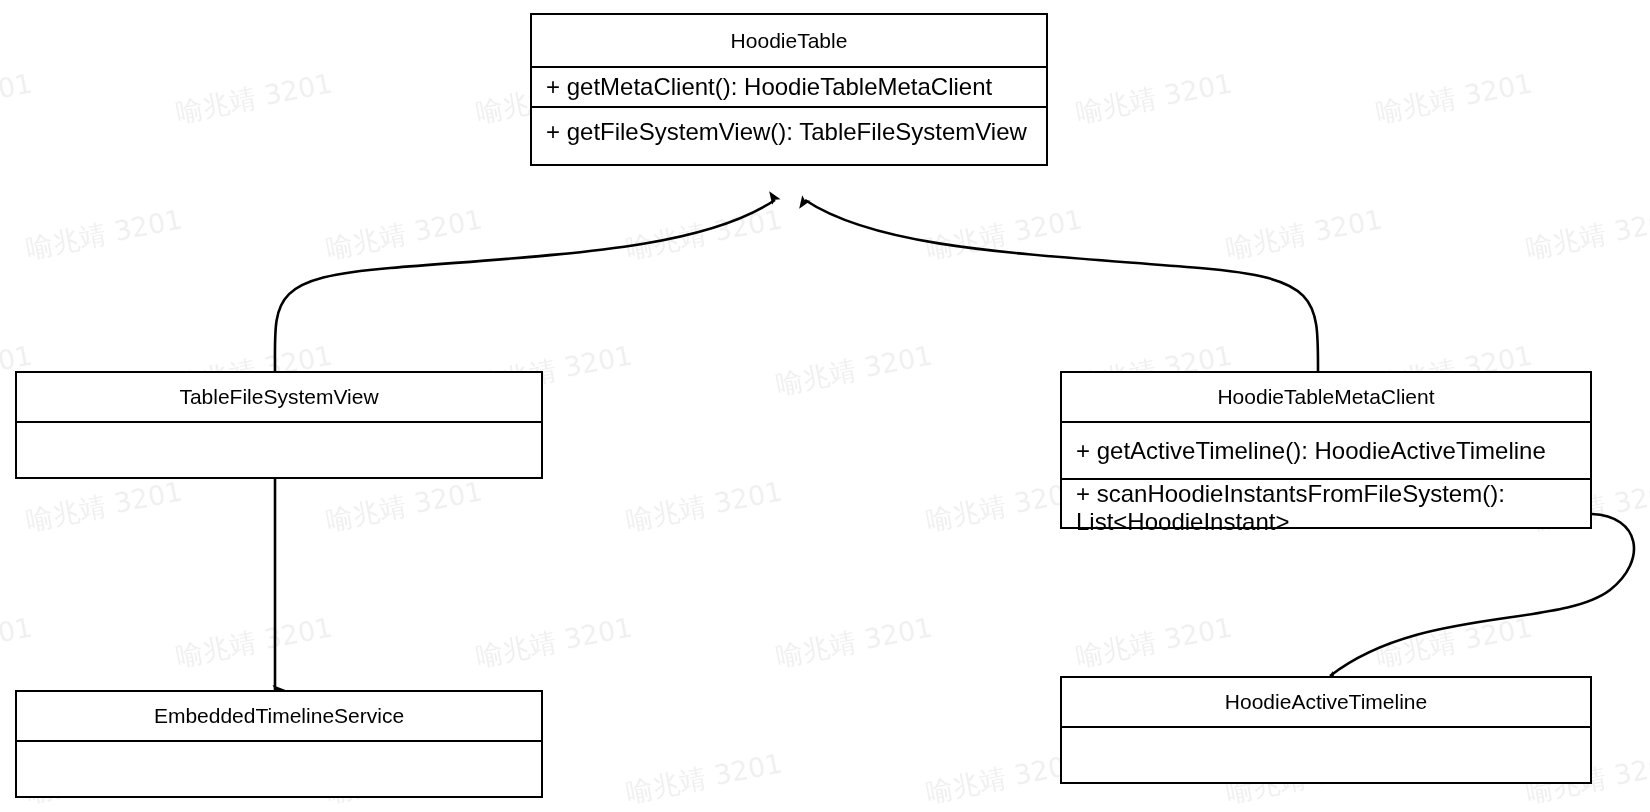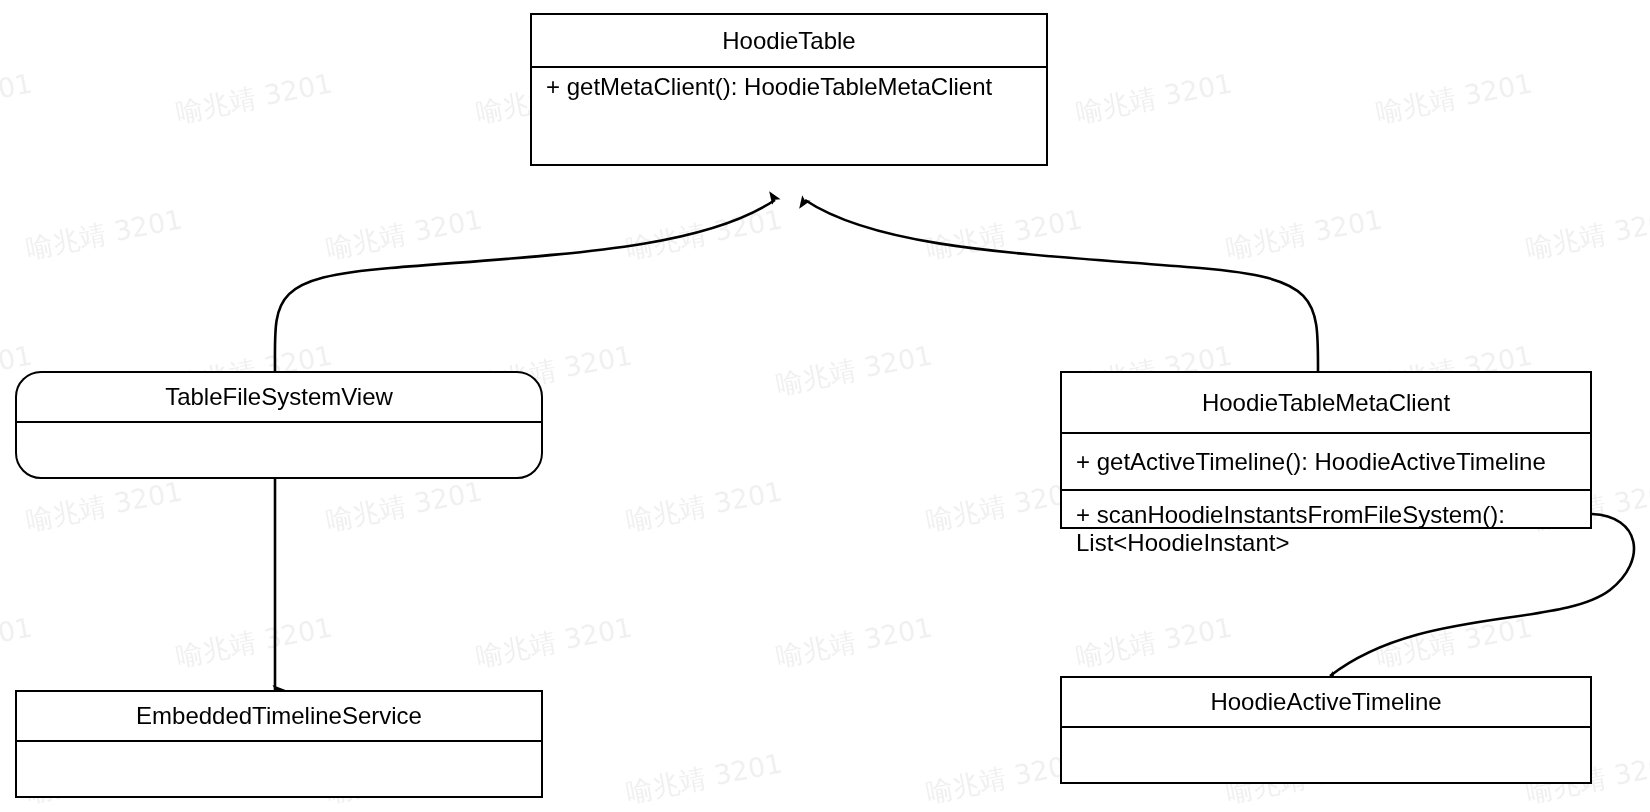--- a/index.html
+++ b/index.html
@@ -47,39 +47,38 @@
   .uml-class {
     position: absolute;
     box-sizing: border-box;
     border: 2.5px solid #000000;
     background: #ffffff;
     z-index: 2;
   }
   .uml-title {
     box-sizing: border-box;
     text-align: center;
-    font-size: 24px;
+    font-size: 21px;
     color: #000000;
     display: flex;
     align-items: center;
     justify-content: center;
   }
   .uml-compartment {
     box-sizing: border-box;
     border-top: 2.5px solid #000000;
     padding: 0 14px;
     font-size: 24px;
     color: #000000;
     display: flex;
     align-items: center;
   }
   .uml-compartment.multiline {
     display: block;
     line-height: 1.18;
-    padding-top: 10px;
   }
   .uml-compartment.empty {
     padding: 0;
   }
 </style>
 </head>
 <body>
 
 <div id="canvas">
 
@@ -134,29 +133,30 @@
     <path d="M 1318,371 C 1318,300 1320,278 1200,268 C 1030,254 880,250 805,200" fill="none" stroke="#000000" stroke-width="2.6" marker-end="url(#arrow-up)"></path>
 
     <path d="M 275,479 L 275,690" fill="none" stroke="#000000" stroke-width="2.6" marker-end="url(#arrow-up)"></path>
 
     <path d="M 1592,514 C 1640,516 1648,560 1610,590 C 1560,628 1420,606 1330,676" fill="none" stroke="#000000" stroke-width="2.6" marker-end="url(#arrow-up)"></path>
   </svg>
 
   <div class="uml-class" style="left:530px; top:13px; width:518px; height:153px;">
     <div class="uml-title" style="height:51px;">HoodieTable</div>
     <div class="uml-compartment" style="height:40px;">+ getMetaClient(): HoodieTableMetaClient</div>
+    <div class="uml-compartment" style="height:49px;">+ getFileSystemView(): TableFileSystemView</div>
   </div>
 
-  <div class="uml-class" style="left:15px; top:371px; width:528px; height:108px;border-radius:26px;">
+  <div class="uml-class" style="left:15px; top:371px; width:528px; height:108px;">
     <div class="uml-title" style="height:48px;">TableFileSystemView</div>
     <div class="uml-compartment empty" style="height:55px;"></div>
   </div>
 
   <div class="uml-class" style="left:1060px; top:371px; width:532px; height:158px;">
-    <div class="uml-title" style="height:59px;text-align:right;">HoodieTableMetaClient</div>
+    <div class="uml-title" style="height:48px;text-align:right;">HoodieTableMetaClient</div>
     <div class="uml-compartment" style="height:57px;">+ getActiveTimeline(): HoodieActiveTimeline</div>
     <div class="uml-compartment multiline" style="height:60px;">+ scanHoodieInstantsFromFileSystem(): List&lt;HoodieInstant&gt;</div>
   </div>
 
   <div class="uml-class" style="left:15px; top:690px; width:528px; height:108px;">
     <div class="uml-title" style="height:48px;">EmbeddedTimelineService</div>
     <div class="uml-compartment empty" style="height:55px;"></div>
   </div>
 
   <div class="uml-class" style="left:1060px; top:676px; width:532px; height:108px;">

